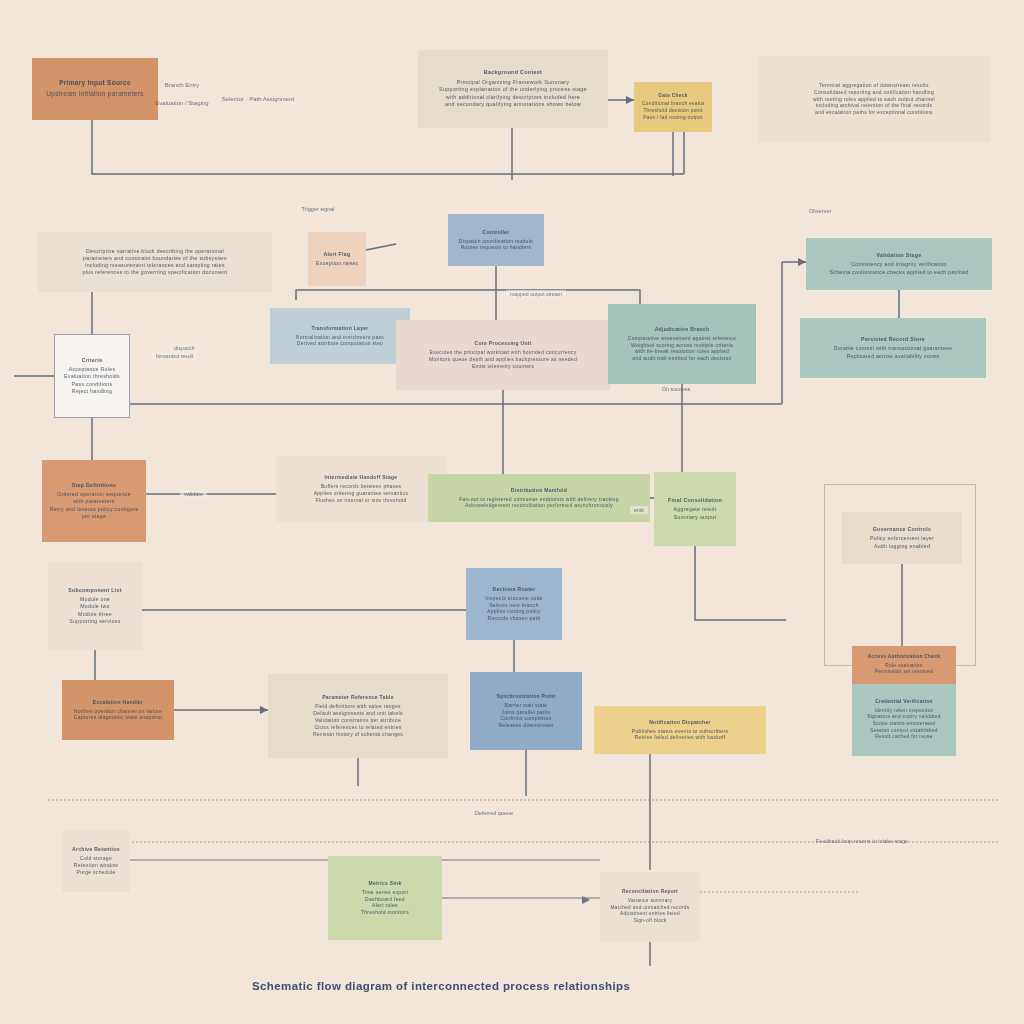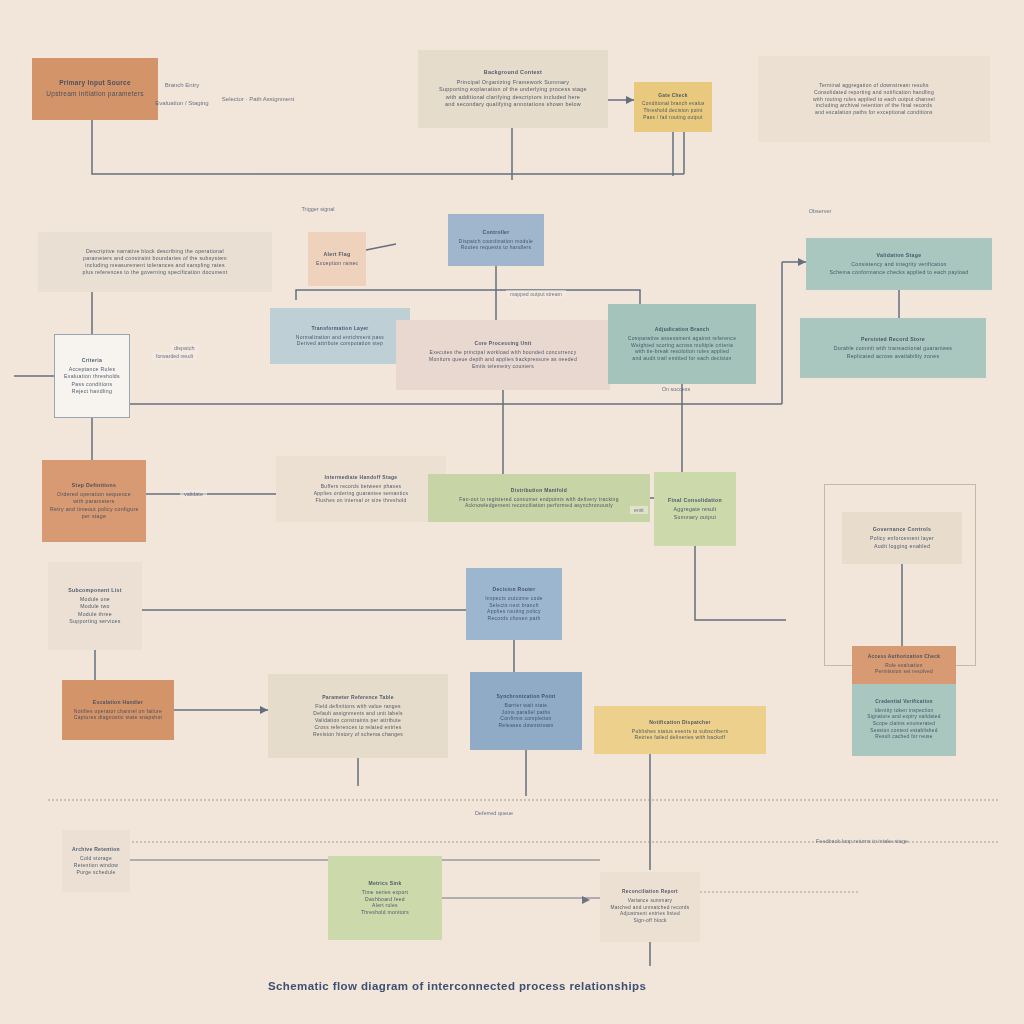--- a/index.html
+++ b/index.html
@@ -347,14 +347,14 @@
       <div class="floattext" style="left: 862px; top: 838px; font-size: 5.5px; transform: translateX(-50%);">Feedback loop returns to intake stage</div>
     </div>
   <div id="edgelabels">
       <div class="edgelabel" style="left: 170px; top: 344px; font-size: 5.5px;">dispatch</div>
       <div class="edgelabel" style="left: 152px; top: 352px; font-size: 5.2px;">forwarded result</div>
       <div class="edgelabel" style="left: 506px; top: 290px; font-size: 5.2px;">mapped output stream</div>
       <div class="edgelabel" style="left: 180px; top: 490px; font-size: 5.5px;">validate</div>
       <div class="edgelabel" style="left: 630px; top: 506px; font-size: 5.2px;">emit</div>
     </div>
 
-  <div class="caption" style="left:268px;top:980px;font-size:11.5px;">Schematic flow diagram of interconnected process relationships</div>
+  <div class="caption" style="left:252px;top:980px;font-size:11.5px;">Schematic flow diagram of interconnected process relationships</div>
 </div>
 
 </body></html>

